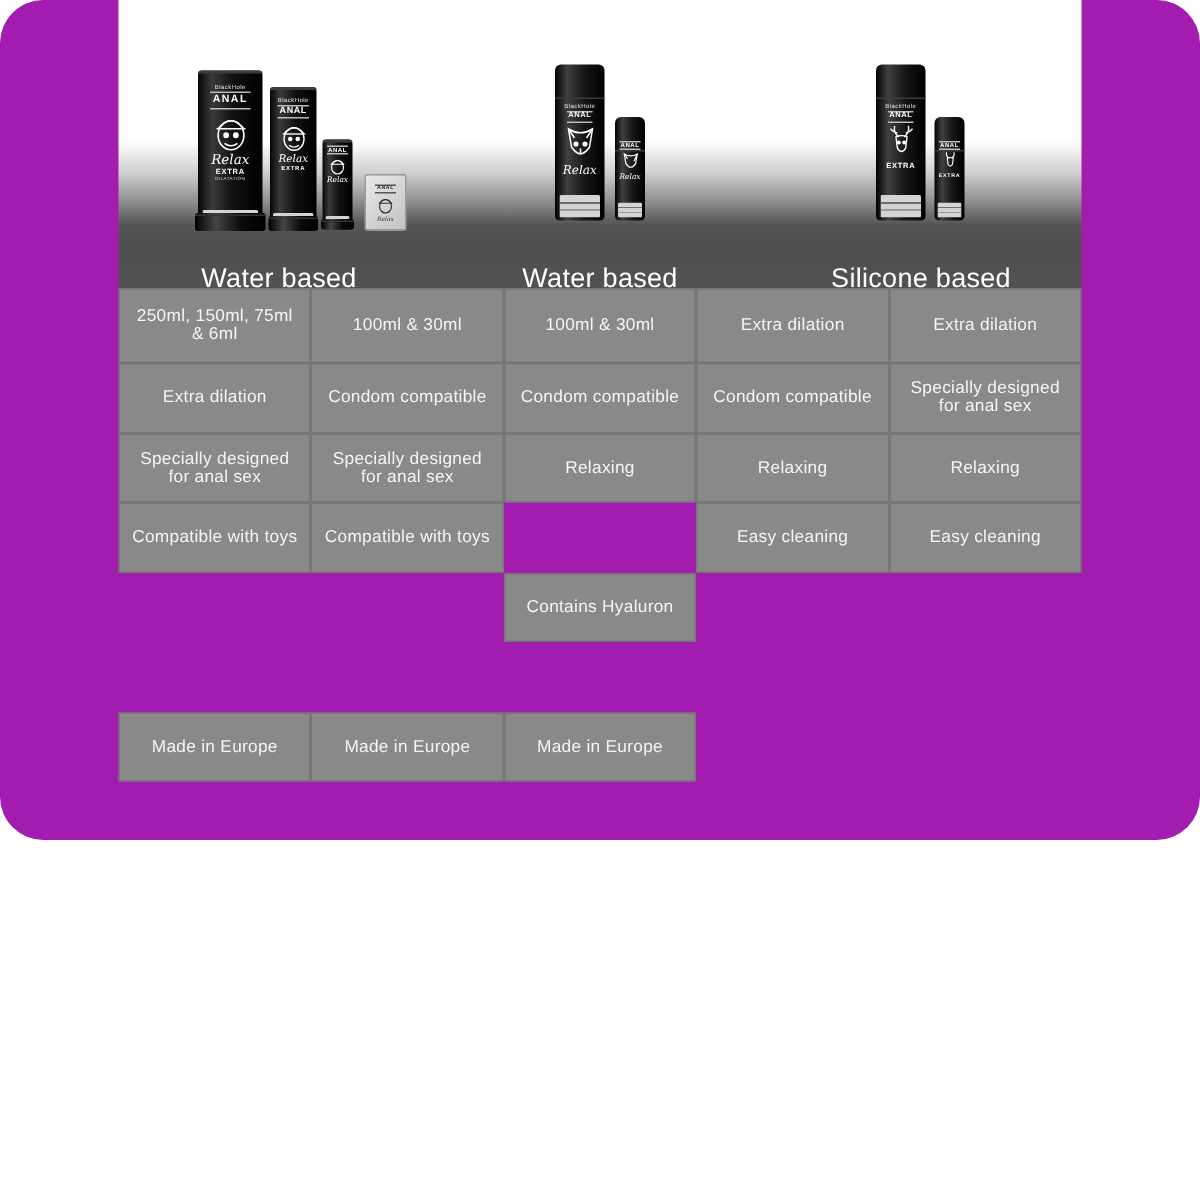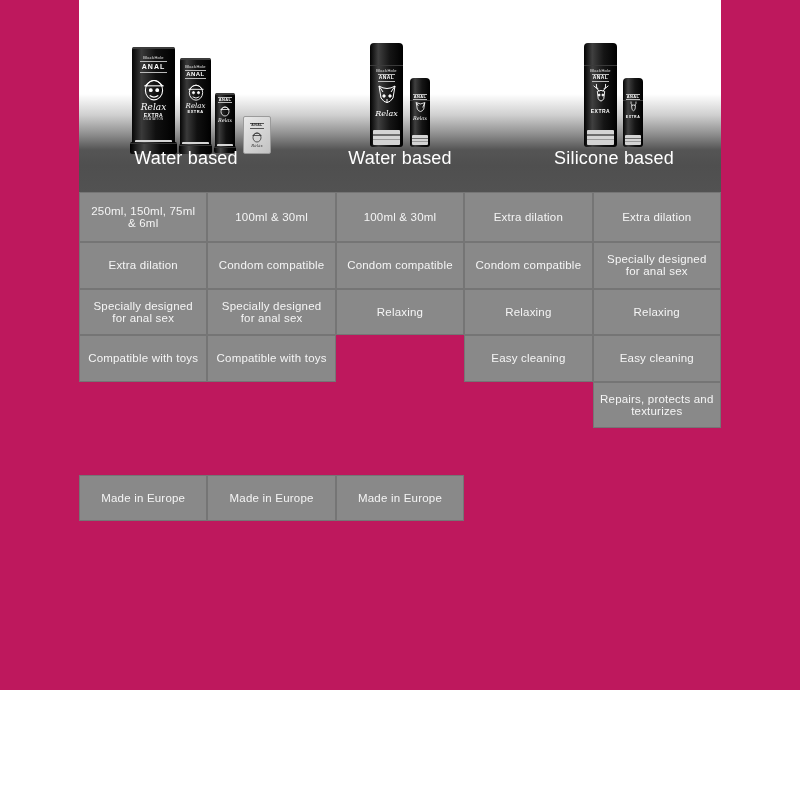--- a/index.html
+++ b/index.html
@@ -1,17 +1,17 @@
 <!DOCTYPE html>
 <html><head>
 <meta charset="utf-8">
 <style>
   html,body{margin:0;padding:0;background:#fff;}
-  .stage{position:relative;width:800px;height:690px;background:#be185d;overflow:hidden;
-         font-family:"Liberation Sans","DejaVu Sans",sans-serif;}
+  .stage{position:relative;width:800px;height:560px;background:#a21caf;overflow:hidden;
+         font-family:"Liberation Sans","DejaVu Sans",sans-serif;border-radius:29px;}
 
   
   .hero{position:absolute;left:79px;top:0;width:642px;height:192px;
         background:linear-gradient(180deg,#ffffff 0%,#ffffff 49%,#cfcfcf 60%,
                    #8e8e8e 70%,#555555 78%,#4f4f4f 86%,#525252 100%);}
   .prod{position:absolute;display:flex;flex-direction:column;align-items:center;
         color:#fff;text-align:center;}
   .tube{background:linear-gradient(90deg,#060606,#3a3a3a 22%,#101010 55%,#000);
         border-radius:3px 3px 2px 2px;}
   .tube::before{content:"";position:absolute;top:0;left:0;width:100%;height:2px;
@@ -33,21 +33,21 @@
   .p-extra2{font-size:3px;letter-spacing:.3px;line-height:1.1;color:#ddd;}
   .p-band{width:84%;background:#d4d4d4;border-radius:1px;margin-top:auto;margin-bottom:2px;
           background-image:linear-gradient(180deg,transparent 30%,#6d6d6d 30%,#6d6d6d 40%,
           transparent 40%,transparent 62%,#9a9a9a 62%,#9a9a9a 70%,transparent 70%);}
   .art{display:block;margin:1px auto;}
   .sachet{background:linear-gradient(135deg,#e9e9e9,#c2c2c2);border:1px solid #9b9b9b;
           border-radius:2px;color:#333;justify-content:center;}
   .sachet .p-name{border-color:#555;color:#222;}
 
   
-  .headers{position:absolute;left:79px;top:136px;width:642px;height:44px;display:flex;justify-content:flex-end;}
+  .headers{position:absolute;left:79px;top:163px;width:642px;height:44px;display:flex;justify-content:flex-end;}
   .hcell{flex:1;display:flex;align-items:center;justify-content:center;
          color:#ffffff;font-size:18px;letter-spacing:.2px;}
 
   
   .grid{position:absolute;left:79px;top:192px;width:642px;display:grid;
         grid-template-columns:repeat(5,1fr);grid-template-rows:50px repeat(11,46.5px);}
   .cell{box-sizing:border-box;background:#898989;border:1px solid #757575;
         display:flex;align-items:center;justify-content:center;text-align:center;
         color:#f5f5f5;font-size:11.5px;letter-spacing:.2px;padding:0 6px;}
   .cell.empty{background:transparent;border:none;}
@@ -210,24 +210,24 @@
 
     <div class="cell">Compatible with toys</div>
     <div class="cell">Compatible with toys</div>
     <div class="cell empty"></div>
 
     <div class="cell">Easy cleaning</div>
     <div class="cell">Easy cleaning</div>
     <div class="cell empty"></div>
 
     <div class="cell empty"></div>
-    <div class="cell empty"></div>
-
-    <div class="cell empty"></div>
-    <div class="cell">Repairs, protects and texturizes</div>
+    <div class="cell">Contains Hyaluron</div>
+    <div class="cell empty"></div>
+
+    <div class="cell empty"></div>
     <div class="cell empty"></div>
 
     <div class="cell empty"></div>
     <div class="cell empty"></div>
 
     <div class="cell empty"></div>
     <div class="cell empty"></div>
 
     <div class="cell">Made in Europe</div>
     <div class="cell">Made in Europe</div>

